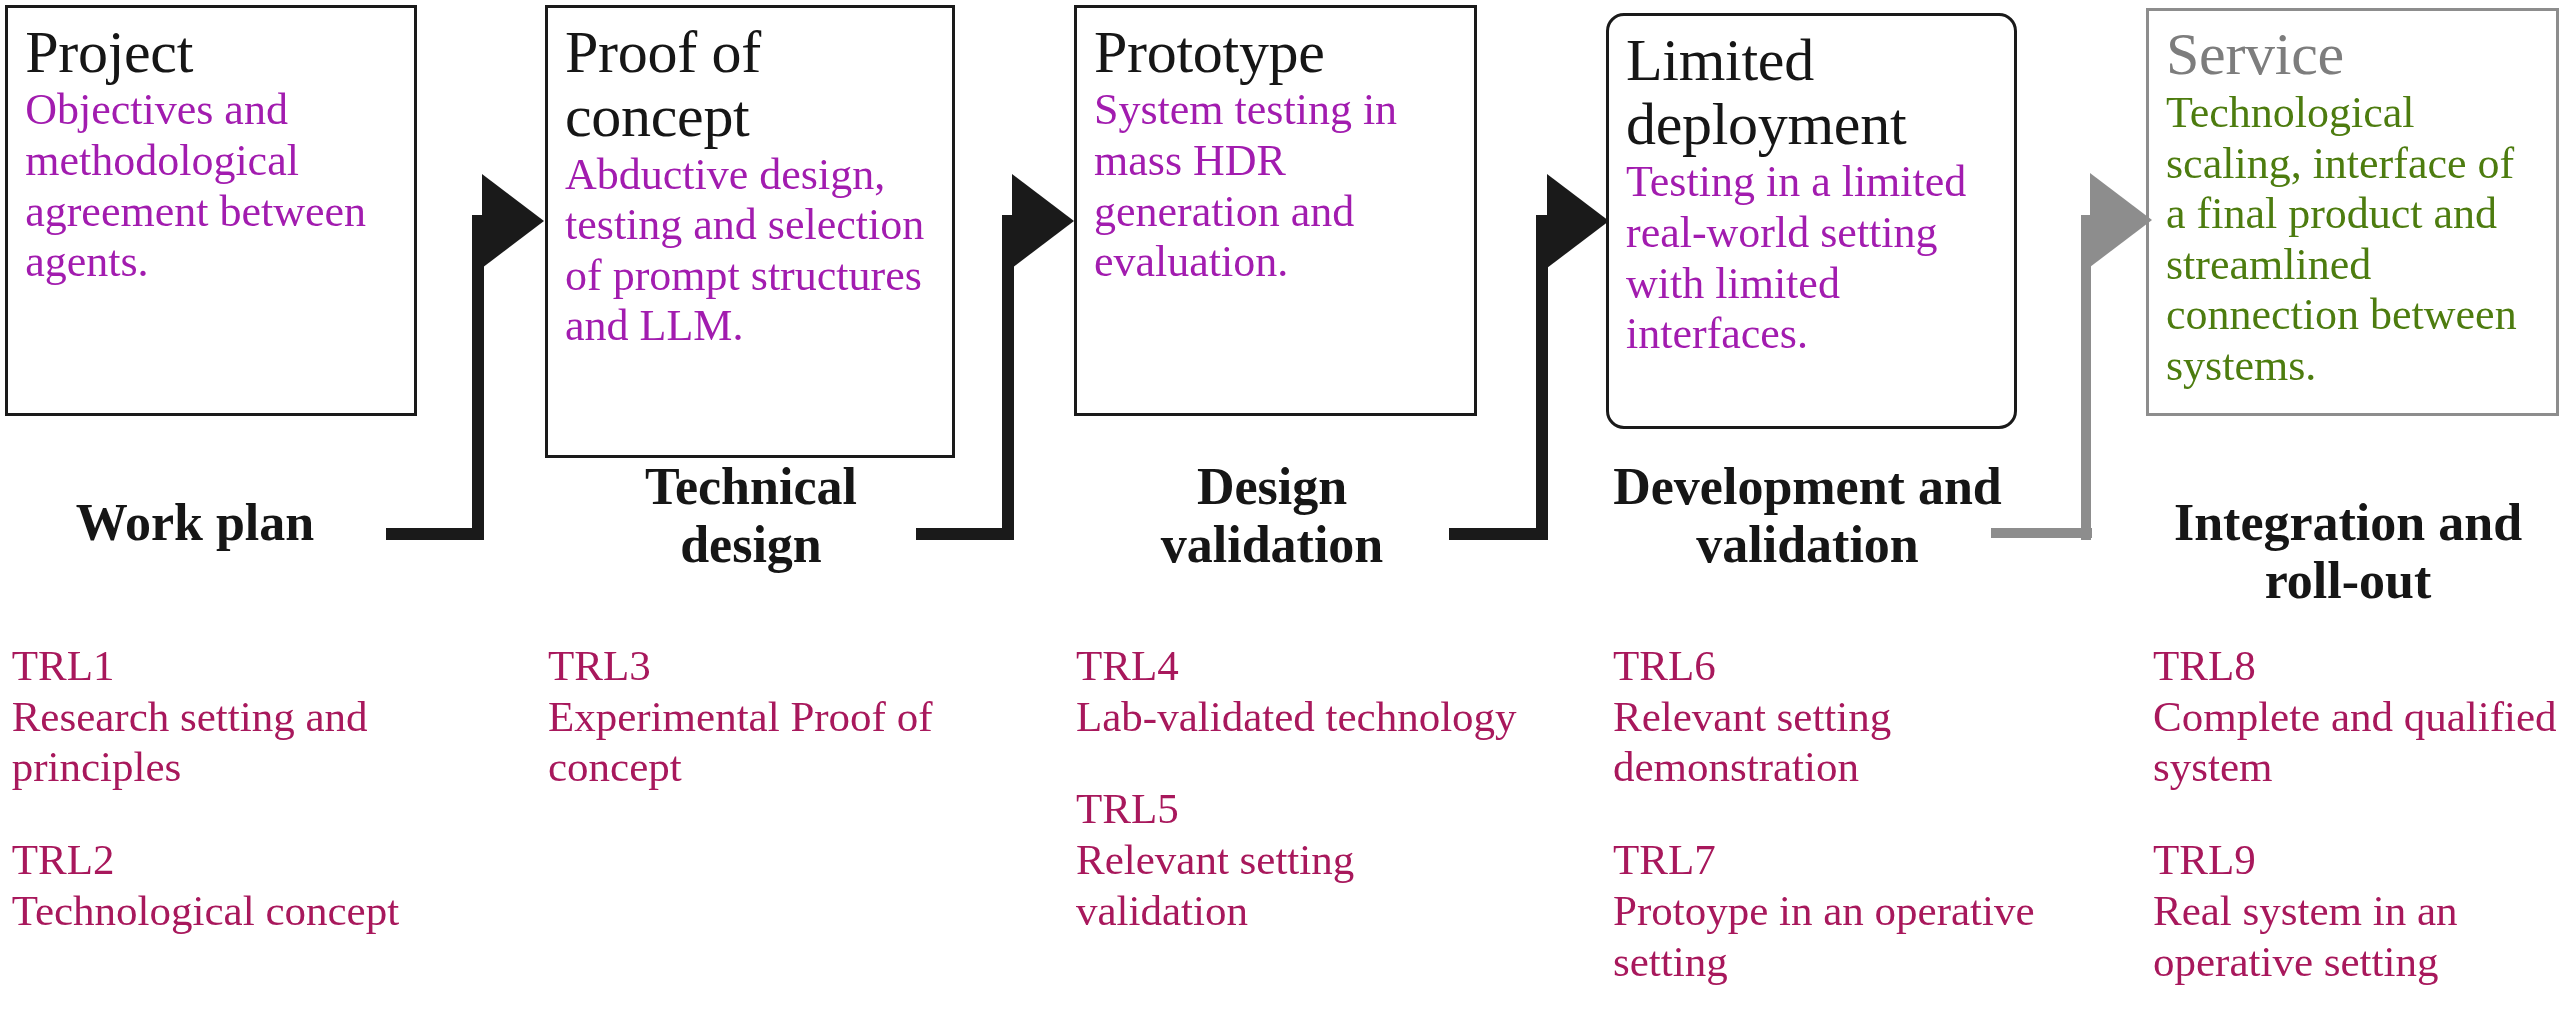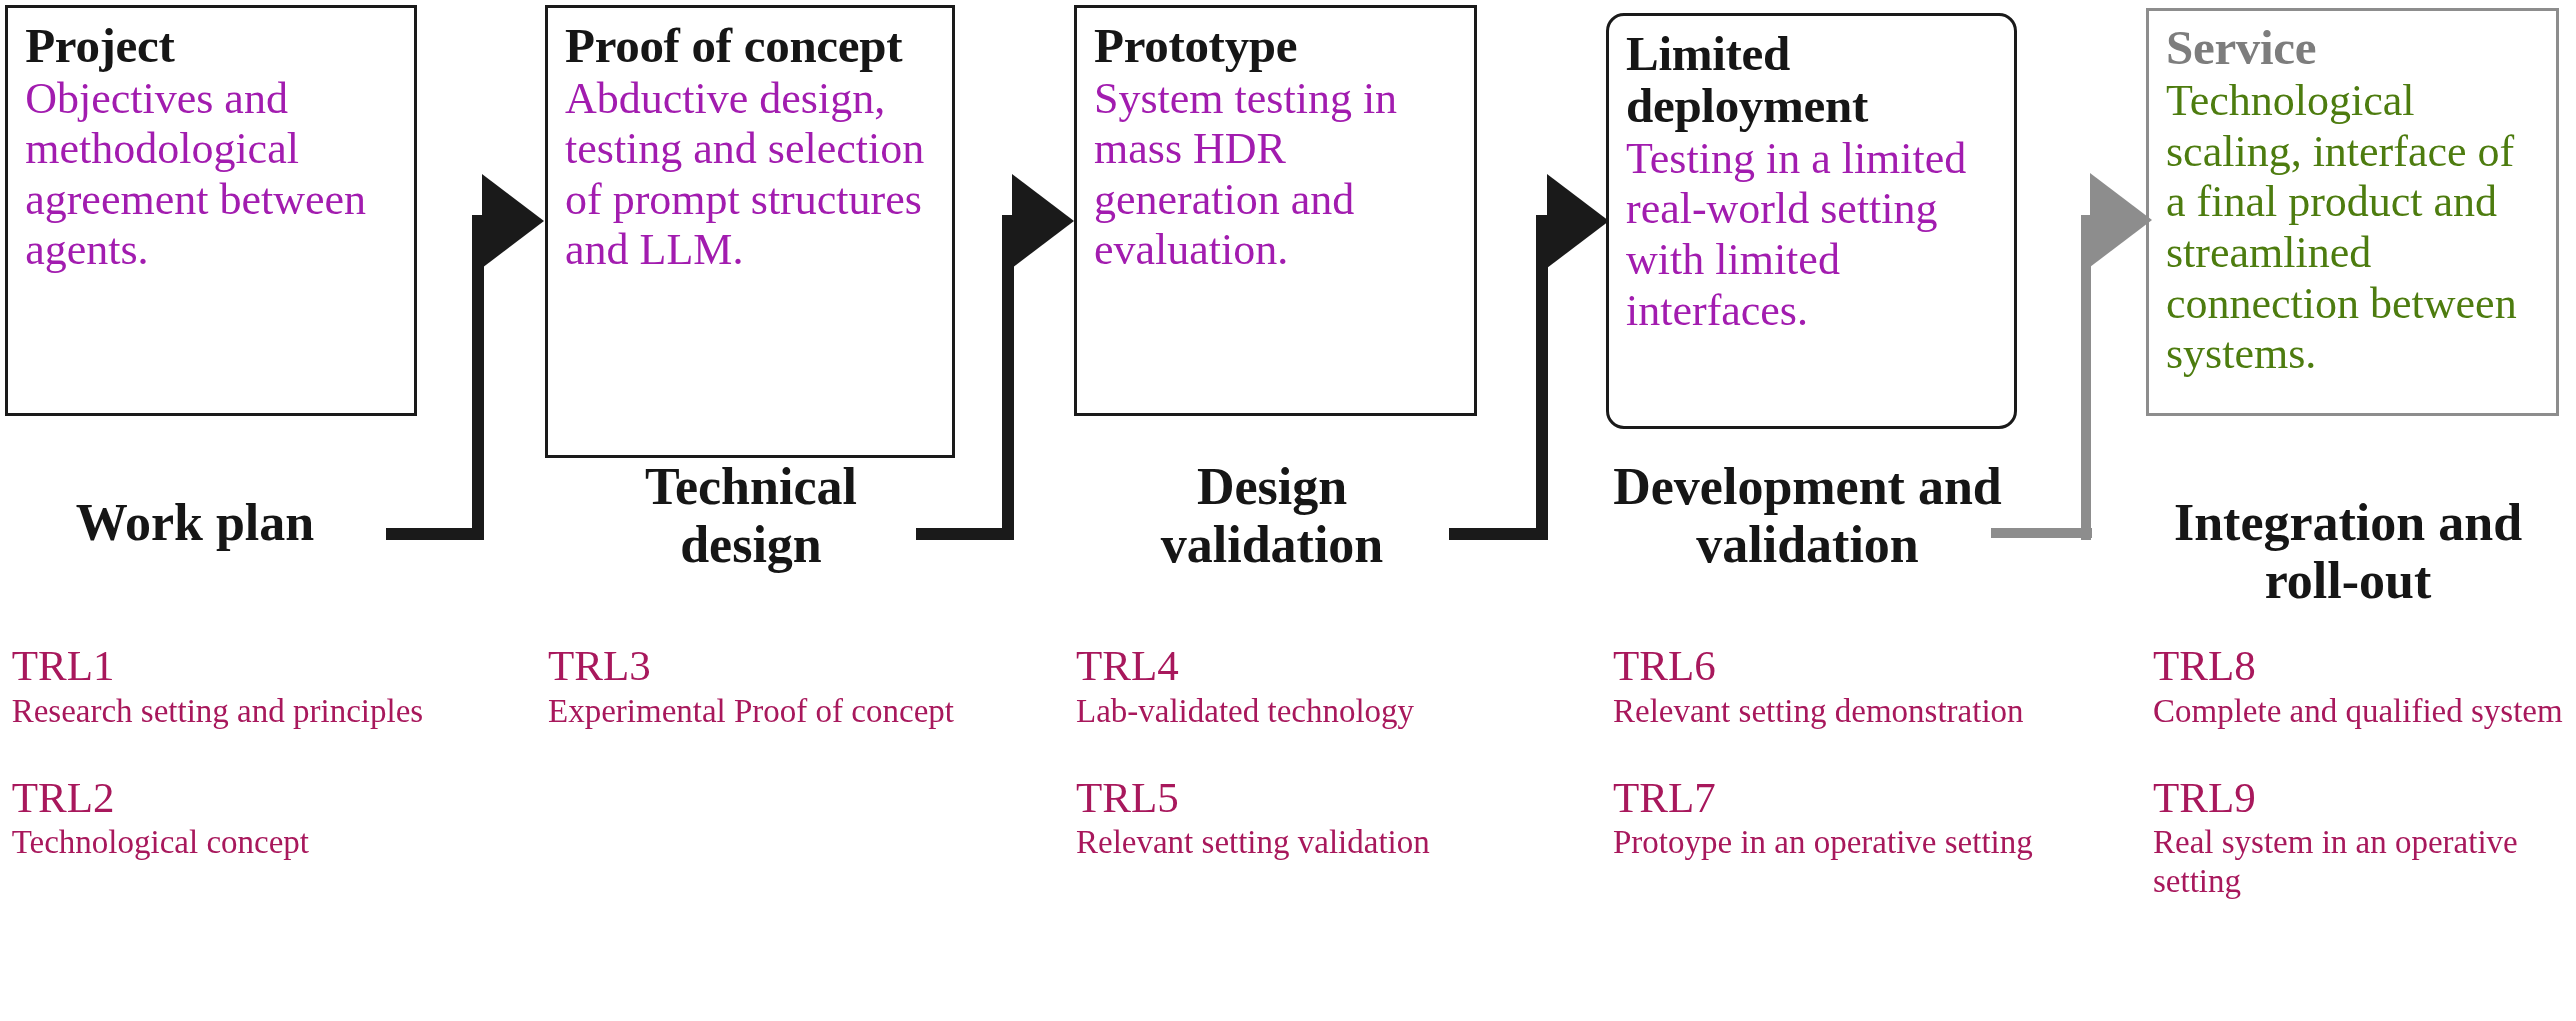--- a/index.html
+++ b/index.html
@@ -7,21 +7,21 @@
        font-family:"Liberation Serif","DejaVu Serif",serif;}
 
   
   #stage{position:absolute;left:0;top:0;width:2576px;height:1022px;}
 
   
   .stage-box{position:absolute;box-sizing:border-box;background:#ffffff;
              border:3.3px solid #1a1a1a;padding:11.7px 17px 6.5px 17px;}
   .stage-box.muted{border-color:#8d8d8d;}
 
-  .box-title{font-size:49px;font-weight:bold;line-height:1.07;color:#161616;
+  .box-title{font-size:60px;font-weight:normal;line-height:1.07;color:#161616;
              letter-spacing:-0.3px;margin:0 0 1.3px 0;}
   .stage-box.muted .box-title{color:#7d7d7d;}
   .box-desc{font-size:44px;line-height:1.15;color:#a21caf;margin:0;}
   .stage-box.muted .box-desc{color:#4d7c0f;}
 
   
   .conn{position:absolute;}
   .conn .hseg{position:absolute;background:#1a1a1a;}
   .conn .vseg{position:absolute;background:#1a1a1a;}
   .conn .hseg2{position:absolute;background:#1a1a1a;}
@@ -34,21 +34,21 @@
 
   
   .milestone{position:absolute;text-align:center;font-weight:bold;
              font-size:52px;line-height:1.12;color:#161616;
              font-family:"Liberation Serif","DejaVu Serif",serif;}
 
   
   .trl-col{position:absolute;color:#a8185c;}
   .trl-item{margin:0 0 42px 0;}
   .trl-code{font-size:43px;line-height:1.18;margin:0;}
-  .trl-text{font-size:33px;line-height:1.18;margin:0;}
+  .trl-text{font-size:43px;line-height:1.18;margin:0;}
 </style>
 </head>
 <body>
 
 <div id="stage">
 
   <div class="stage-box" style="left:5.2px;top:5.2px;width:412px;height:411px;">
     <div class="box-title">Project</div>
     <div class="box-desc">Objectives and methodological agreement between agents.</div>
   </div>

